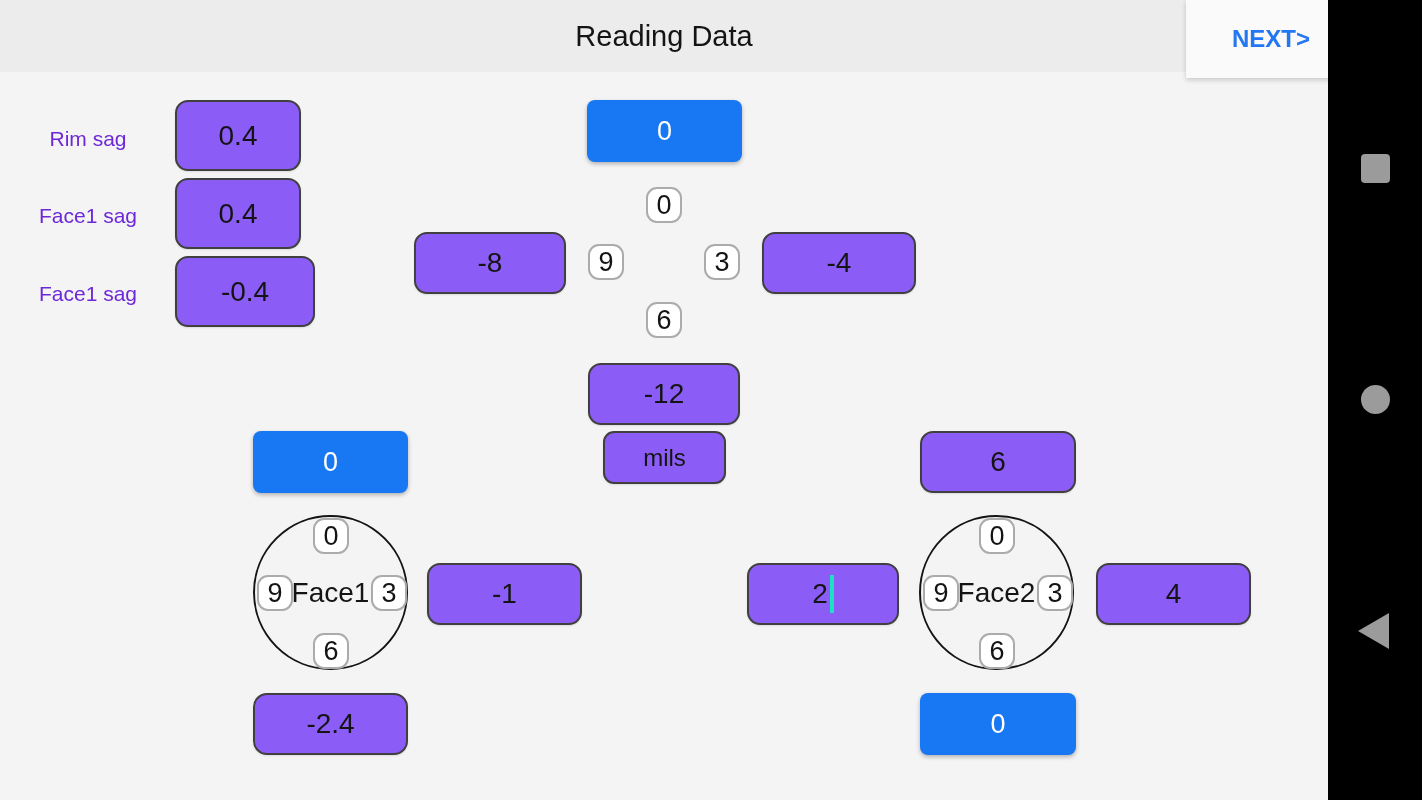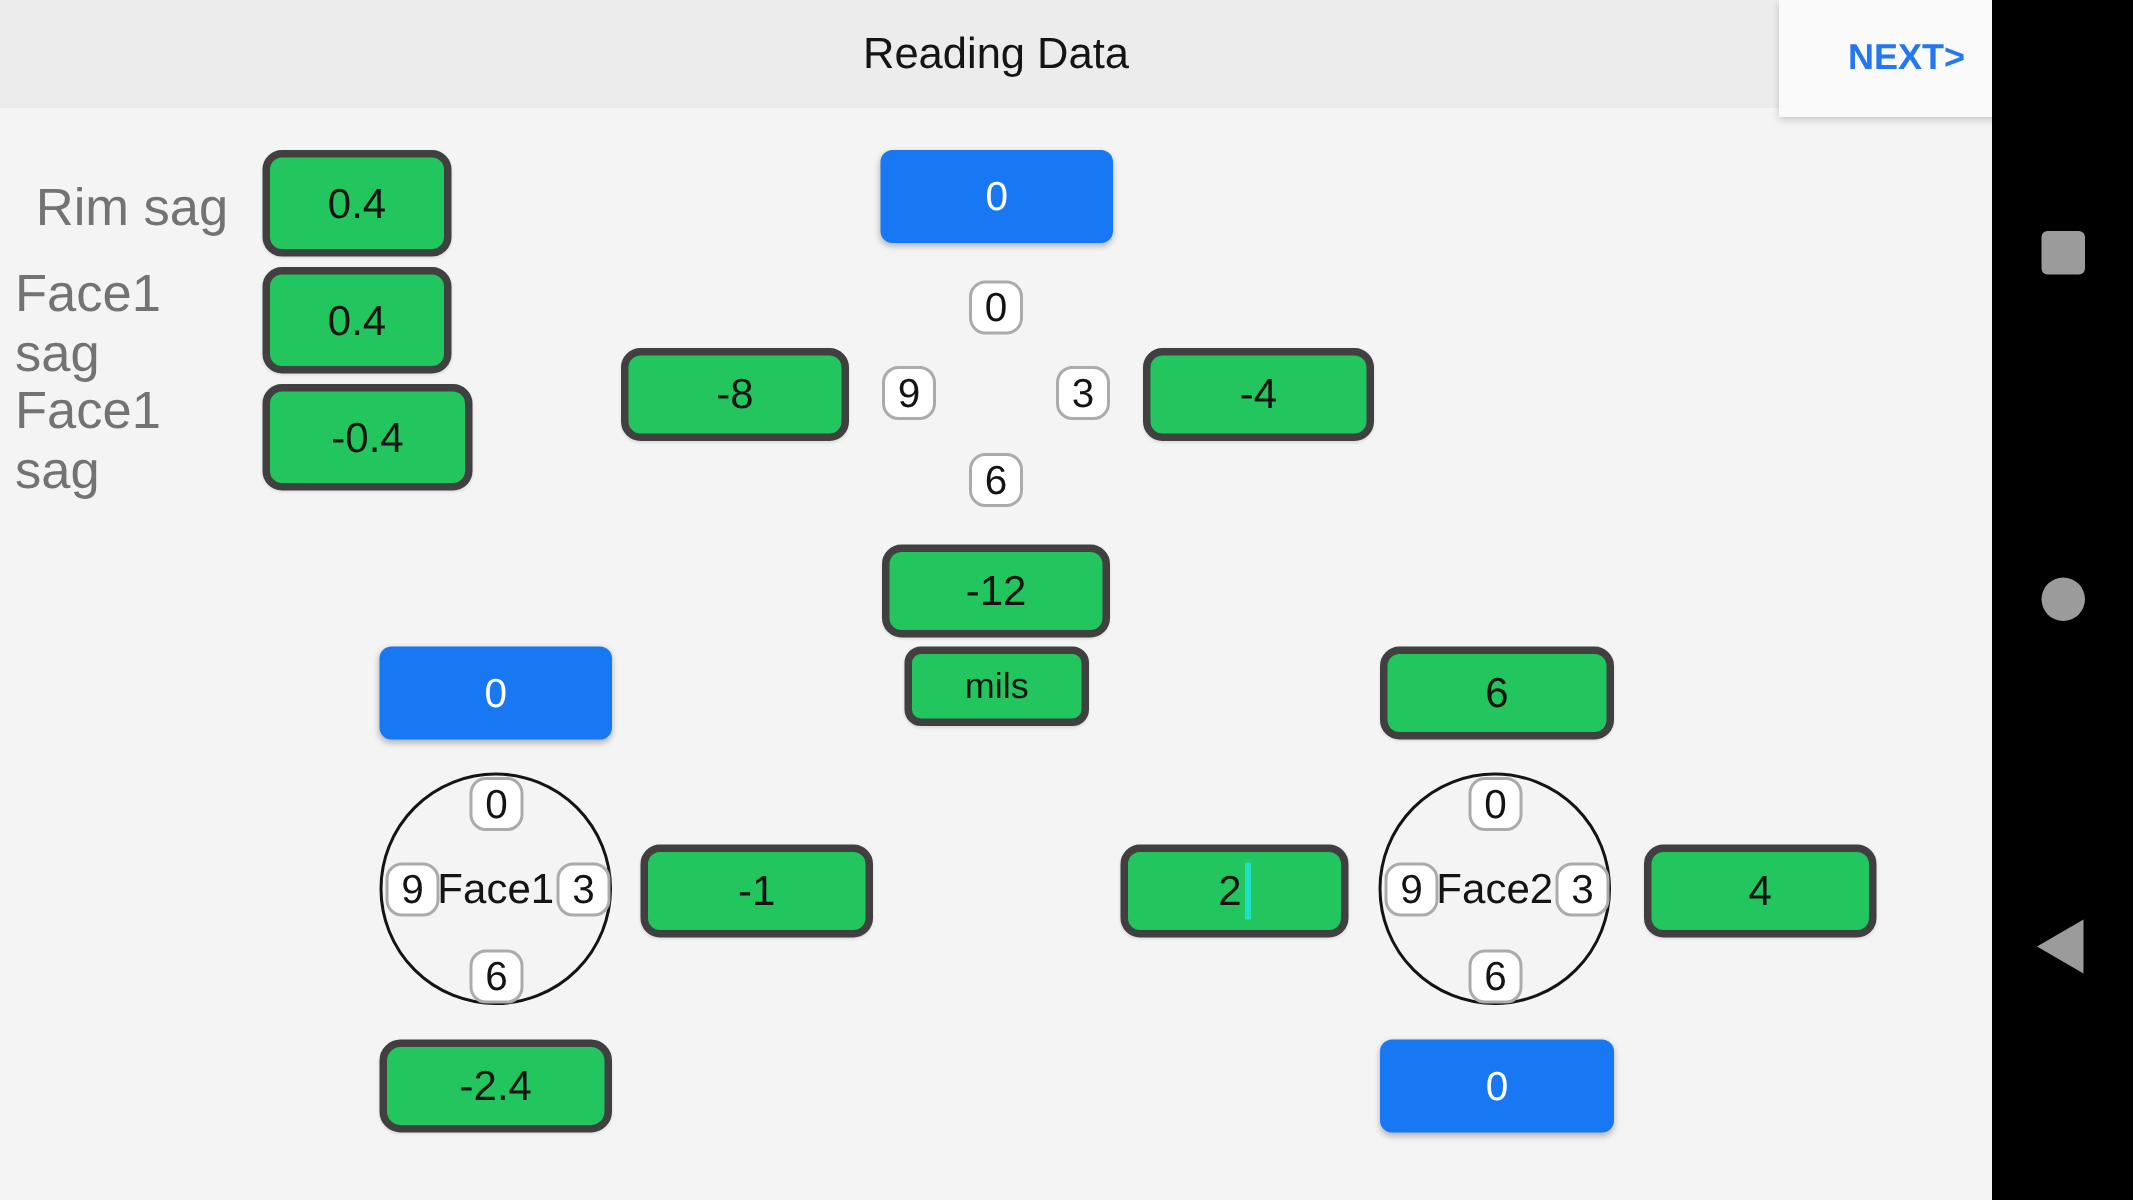--- a/index.html
+++ b/index.html
@@ -32,22 +32,22 @@
     box-shadow: 0 2px 5px rgba(0,0,0,0.18);
     display: flex; align-items: center; justify-content: center;
     color: #2477F2; font-size: 24px; font-weight: bold;
     cursor: pointer;
     margin-left: 28px;
   }
 
   
   .box {
     position: absolute;
-    background: #22c55e;
-    border: 5px solid #404040;
+    background: #8b5cf6;
+    border: 2px solid #404040;
     border-radius: 13px;
     display: flex; align-items: center; justify-content: center;
     font-size: 28px; color: #141414;
     box-shadow: 0 1px 2px rgba(0,0,0,0.10);
   }
   .blue-btn {
     position: absolute;
     background: #1877F2;
     border-radius: 8px;
     display: flex; align-items: center; justify-content: center;
@@ -69,21 +69,21 @@
     width: 36px; height: 36px;
     background: #FFFFFF;
     border: 2px solid #ABABAB;
     border-radius: 11px;
     display: flex; align-items: center; justify-content: center;
     font-size: 27px; color: #141414;
   }
   .sag-label {
     position: absolute; left: 10px; width: 156px; height: 34px;
     display: flex; align-items: center; justify-content: center;
-    font-size: 35px; color: #737373;
+    font-size: 21px; color: #6d28d9;
   }
   .cursor {
     display: inline-block;
     width: 4px; height: 38px;
     background: #1DE0C5;
     margin-left: 2px;
     vertical-align: middle;
   }
 
   

